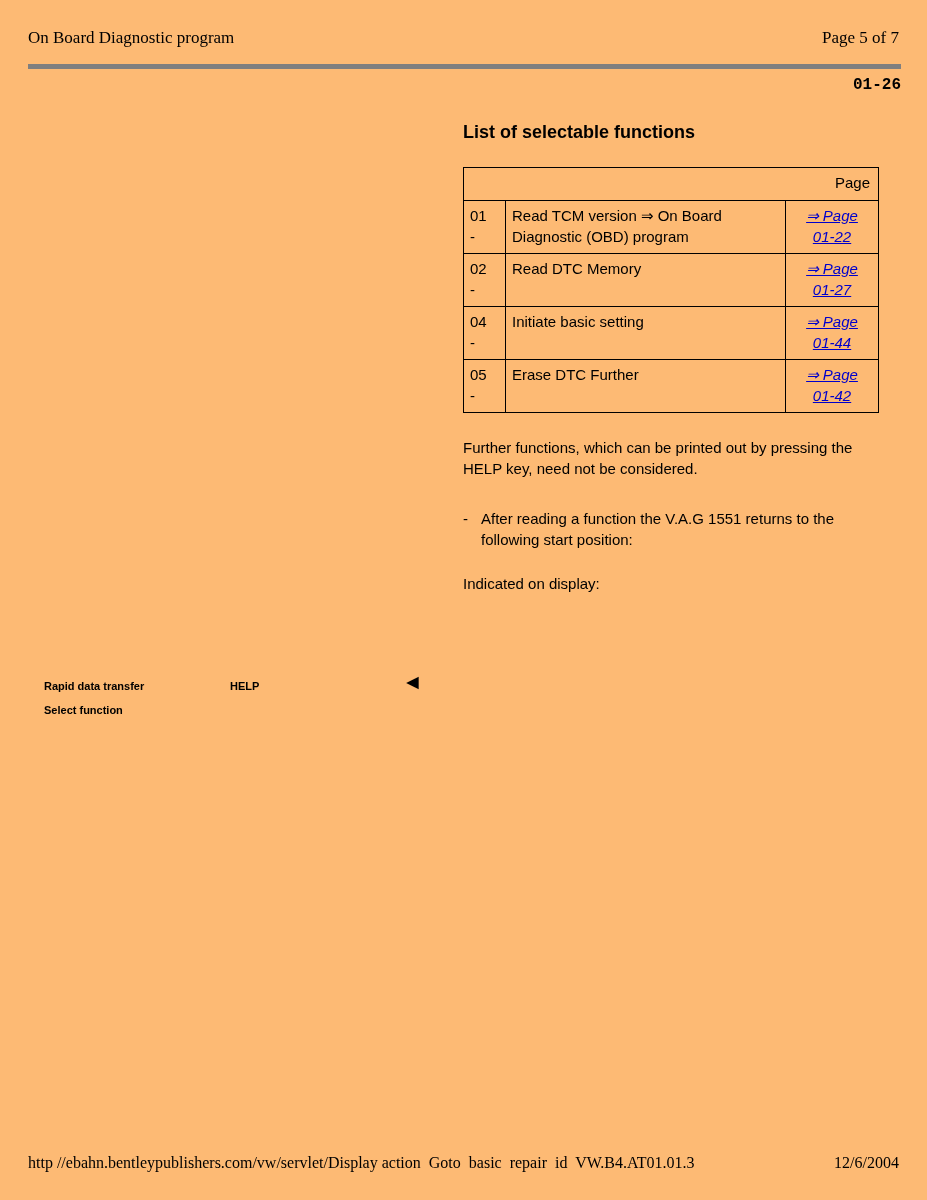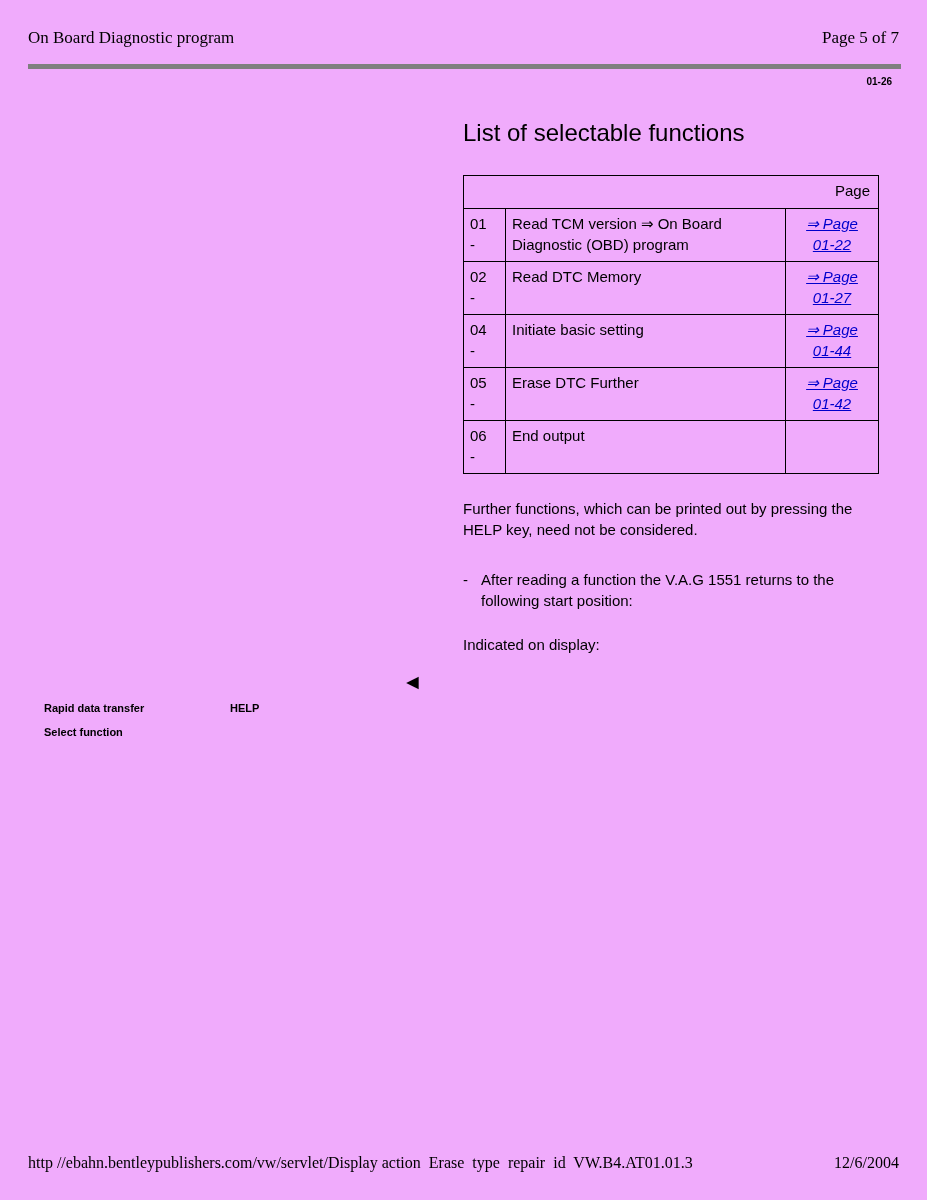--- a/index.html
+++ b/index.html
@@ -1,43 +1,43 @@
 <!DOCTYPE html>
 <html><head>
 <meta charset="utf-8">
 <style>
   * { margin:0; padding:0; box-sizing:border-box; }
   html,body { background:#ffffff; }
   .page {
     position:relative;
     width:927px; height:1200px;
-    background:#f0abfc;
+    background:#fdba74;
     font-family:"Liberation Sans", sans-serif;
     color:#000;
     overflow:hidden;
   }
   
   .header {
     position:absolute; top:28px; left:28px; width:871px;
     display:flex; justify-content:space-between; align-items:baseline;
     font-family:"Liberation Serif", serif; font-size:17px;
   }
   .rule {
     position:absolute; top:64px; left:28px; width:873px; height:5px;
     background:#7f7f7f;
   }
   .section-number {
-    position:absolute; top:76px; right:35px;
-    font-size:10px; font-weight:bold;
+    position:absolute; top:76px; right:26px;
+    font-size:16px; font-weight:bold;font-family:Liberation Mono, monospace;
   }
   
   .content { position:absolute; left:463px; top:122px; width:420px; }
-  .heading { font-size:24px; font-weight:normal; line-height:21px; }
+  .heading { font-size:18px; font-weight:bold; line-height:21px; }
   table.functions-table {
-    border-collapse:collapse; margin-top:32px; width:415px;
+    border-collapse:collapse; margin-top:24px; width:415px;
     table-layout:fixed;
   }
   table.functions-table col.c1 { width:42px; }
   table.functions-table col.c2 { width:280px; }
   table.functions-table col.c3 { width:93px; }
   table.functions-table td {
     border:1px solid #000; vertical-align:top;
     font-size:15px; line-height:21px; padding:4px 6px;
   }
   tr.head-row td { height:33px; text-align:right; padding-right:8px; }
@@ -48,21 +48,21 @@
     color:#0000cc; text-decoration:underline;
     white-space:pre-line; display:inline-block; cursor:pointer;
   }
   .note { margin-top:24px; font-size:15px; line-height:21px; width:395px; }
   .bullet { margin-top:29px; display:flex; font-size:15px; line-height:21px; }
   .bullet .dash { width:18px; flex:0 0 auto; }
   .bullet .btext { width:355px; }
   .indicated { margin-top:23px; font-size:15px; line-height:21px; }
   
   .display-panel {
-    position:absolute; left:44px; top:703px; width:320px;
+    position:absolute; left:44px; top:681px; width:320px;
     font-size:11px; font-weight:bold; line-height:11px;
   }
   .dp-line1 { position:relative; height:11px; }
   .dp-help { position:absolute; left:186px; top:0; }
   .dp-line2 { margin-top:13px; }
   
   .pointer {
     position:absolute; left:402px; top:671px;
     font-size:21px; line-height:21px; color:#000;
   }
@@ -122,26 +122,20 @@
         <td class="linkcell"><a class="page-link">⇒ Page
 01-44</a></td>
       </tr>
       <tr class="data-row">
         <td class="code">05
 -</td>
         <td class="desc">Erase DTC Further</td>
         <td class="linkcell"><a class="page-link">⇒ Page
 01-42</a></td>
       </tr>
-      <tr class="data-row">
-        <td class="code">06
--</td>
-        <td class="desc">End output</td>
-        <td class="linkcell"><a class="page-link"></a></td>
-      </tr>
     </tbody>
       </table>
 
     <div class="note">Further functions, which can be printed out by pressing the HELP key, need not be considered.</div>
 
     <div class="bullet">
       <span class="dash">-</span>
       <span class="btext">After reading a function the V.A.G 1551 returns to the following start position:</span>
     </div>
 
@@ -154,17 +148,17 @@
       <span class="dp-help">HELP</span>
     </div>
     <div class="dp-line2">
       <span>Select function</span>
     </div>
   </div>
 
   <div class="pointer">◄</div>
 
   <div class="footer">
-    <span class="url">http //ebahn.bentleypublishers.com/vw/servlet/Display action  Erase  type  repair  id  VW.B4.AT01.01.3</span>
+    <span class="url">http //ebahn.bentleypublishers.com/vw/servlet/Display action  Goto  basic  repair  id  VW.B4.AT01.01.3</span>
     <span>12/6/2004</span>
   </div>
 
 </div>
 
 </body></html>

